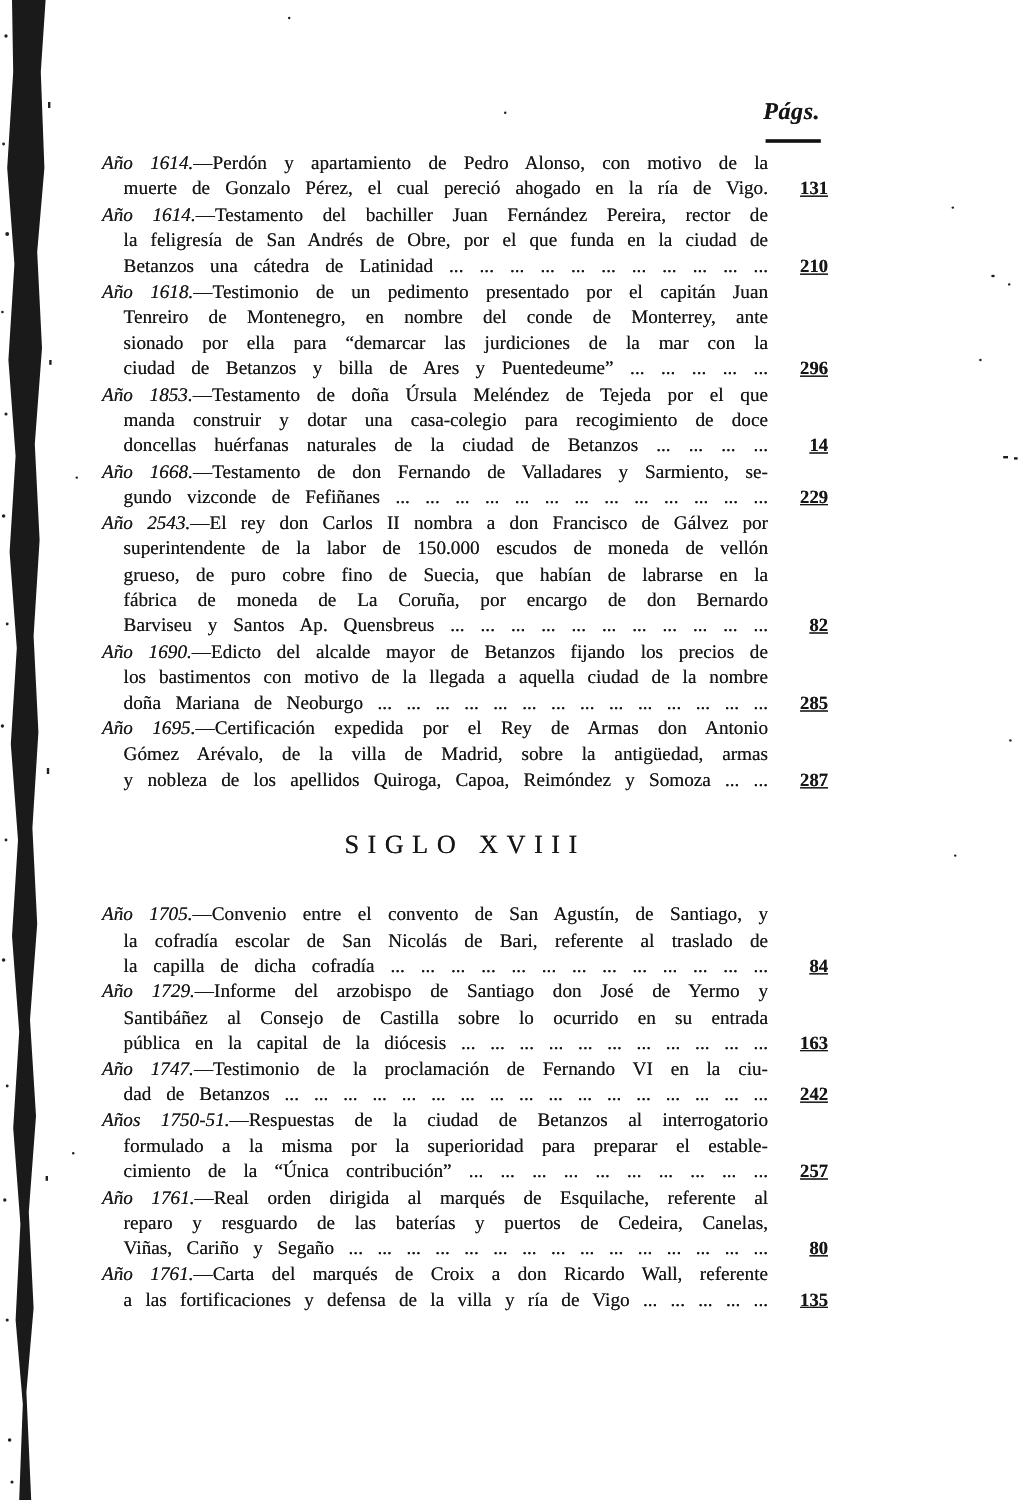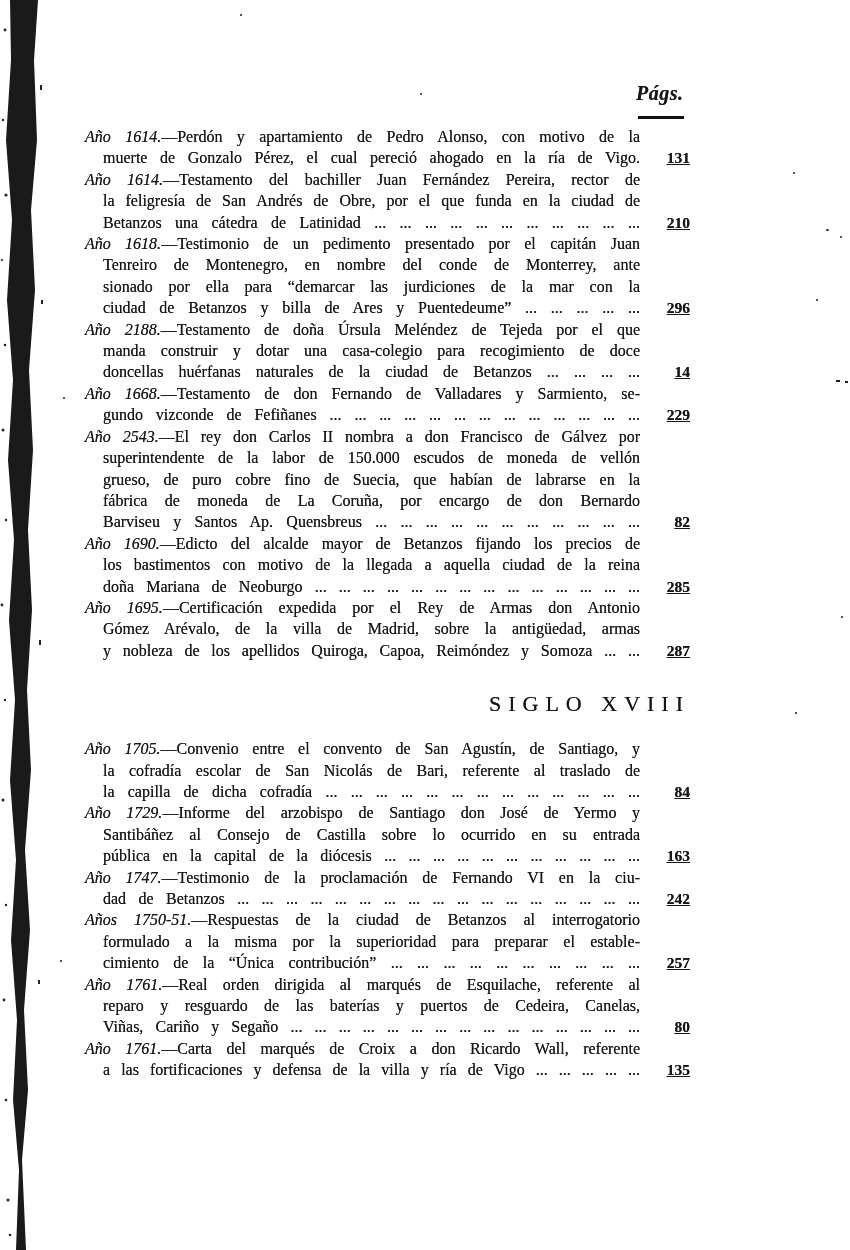--- a/index.html
+++ b/index.html
@@ -17,22 +17,22 @@
   .pags-rule{margin-top:11px;width:46px;height:2.5px;background:#111;margin-left:2px;}
   
   .toc{position:absolute;left:85px;top:126px;width:605px;font-size:16px;line-height:21.4px;}
   .entry{position:relative;}
   .entry-text{width:555px;}
   .line{text-align:justify;text-align-last:justify;text-justify:inter-word;white-space:normal;}
   .line.cont{padding-left:18px;}
   .yr{font-style:italic;}
   .pagenum{position:absolute;right:0;bottom:0;width:60px;text-align:right;font-weight:bold;font-size:15.5px;text-decoration:underline;}
   .section-heading{
-    text-align:right;font-size:22px;line-height:26px;letter-spacing:7px;
-    margin-top:30px;margin-bottom:21px;font-weight:500;
+    text-align:center;font-size:22px;line-height:26px;letter-spacing:7px;
+    margin-top:30px;margin-bottom:35px;font-weight:500;
   }
   .speck{position:absolute;background:#1d1d1d;border-radius:50%;}
 </style>
 </head>
 <body>
 
 <div class="page">
 
   <svg class="binding" width="60" height="1250" viewBox="0 0 60 1250" aria-hidden="true">
     <path fill="#1a1a1a" d="M10,0 L38,0 L34,60 L37,140 L31,210 L35,290 L29,370 L33,450 L28,530 L32,610 L27,690 L31,770 L25,850 L30,930 L24,1010 L28,1090 L22,1160 L26,1250 L16,1250 L19,1170 L13,1100 L17,1020 L11,940 L16,860 L10,780 L15,700 L9,620 L14,540 L8,460 L13,380 L7,300 L12,220 L6,140 L11,60 Z"></path>
@@ -84,21 +84,21 @@
         <div class="entry-text">
           <div class="line"><span class="yr">Año 1618.</span>—Testimonio de un pedimento presentado por el capitán Juan</div>
           <div class="line cont">Tenreiro de Montenegro, en nombre del conde de Monterrey, ante</div>
           <div class="line cont">sionado por ella para “demarcar las jurdiciones de la mar con la</div>
           <div class="line cont">ciudad de Betanzos y billa de Ares y Puentedeume” ... ... ... ... ...</div>
         </div>
         <div class="pagenum">296</div>
       </div>
       <div class="entry">
         <div class="entry-text">
-          <div class="line"><span class="yr">Año 2188.</span>—Testamento de doña Úrsula Meléndez de Tejeda por el que</div>
+          <div class="line"><span class="yr">Año 1853.</span>—Testamento de doña Úrsula Meléndez de Tejeda por el que</div>
           <div class="line cont">manda construir y dotar una casa-colegio para recogimiento de doce</div>
           <div class="line cont">doncellas huérfanas naturales de la ciudad de Betanzos ... ... ... ...</div>
         </div>
         <div class="pagenum">14</div>
       </div>
       <div class="entry">
         <div class="entry-text">
           <div class="line"><span class="yr">Año 1668.</span>—Testamento de don Fernando de Valladares y Sarmiento, se-</div>
           <div class="line cont">gundo vizconde de Fefiñanes ... ... ... ... ... ... ... ... ... ... ... ... ...</div>
         </div>
@@ -110,21 +110,21 @@
           <div class="line cont">superintendente de la labor de 150.000 escudos de moneda de vellón</div>
           <div class="line cont">grueso, de puro cobre fino de Suecia, que habían de labrarse en la</div>
           <div class="line cont">fábrica de moneda de La Coruña, por encargo de don Bernardo</div>
           <div class="line cont">Barviseu y Santos Ap. Quensbreus ... ... ... ... ... ... ... ... ... ... ...</div>
         </div>
         <div class="pagenum">82</div>
       </div>
       <div class="entry">
         <div class="entry-text">
           <div class="line"><span class="yr">Año 1690.</span>—Edicto del alcalde mayor de Betanzos fijando los precios de</div>
-          <div class="line cont">los bastimentos con motivo de la llegada a aquella ciudad de la reina</div>
+          <div class="line cont">los bastimentos con motivo de la llegada a aquella ciudad de la nombre</div>
           <div class="line cont">doña Mariana de Neoburgo ... ... ... ... ... ... ... ... ... ... ... ... ... ...</div>
         </div>
         <div class="pagenum">285</div>
       </div>
       <div class="entry">
         <div class="entry-text">
           <div class="line"><span class="yr">Año 1695.</span>—Certificación expedida por el Rey de Armas don Antonio</div>
           <div class="line cont">Gómez Arévalo, de la villa de Madrid, sobre la antigüedad, armas</div>
           <div class="line cont">y nobleza de los apellidos Quiroga, Capoa, Reimóndez y Somoza ... ...</div>
         </div>

